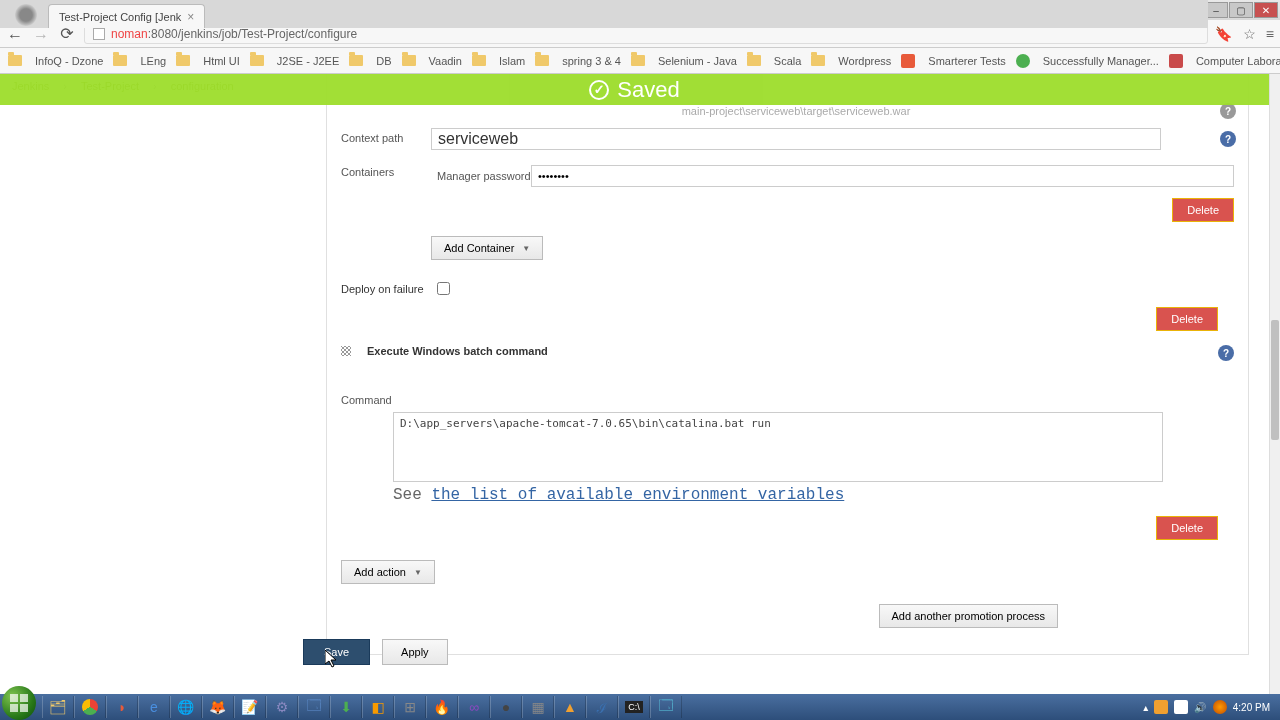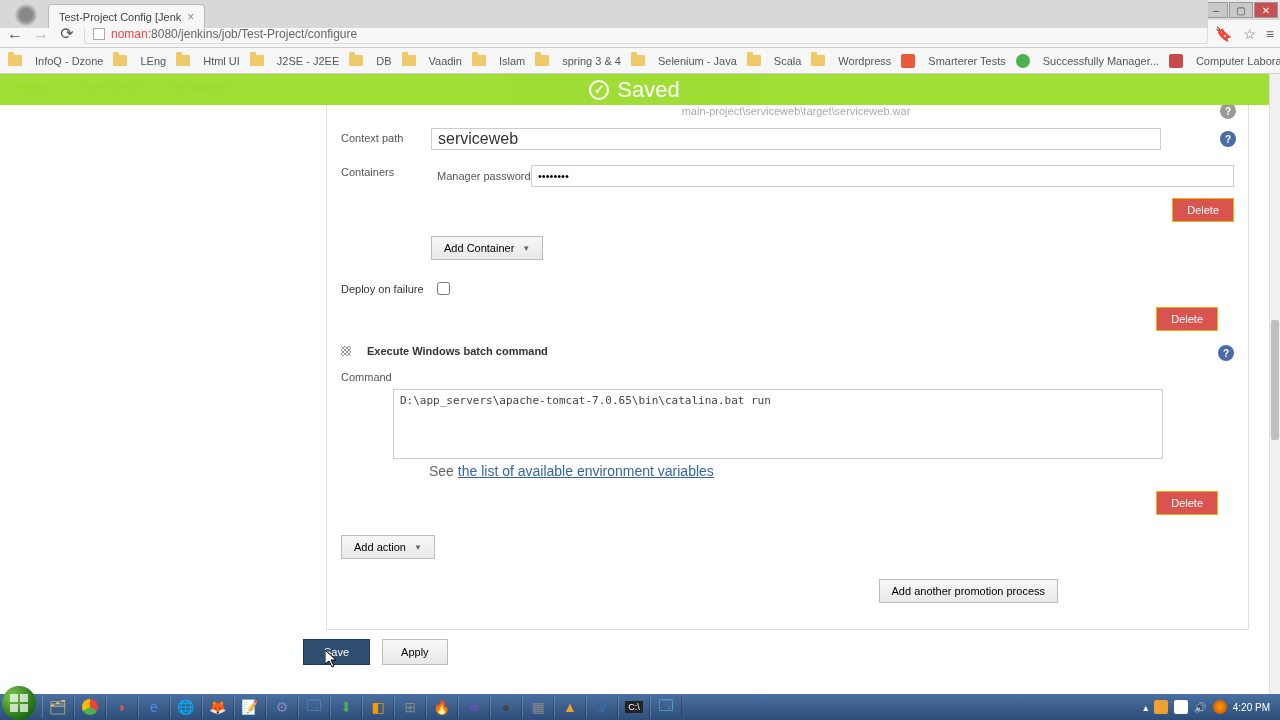--- a/index.html
+++ b/index.html
@@ -229,21 +229,21 @@
   margin-left: 66px;
   width: 770px;
   height: 70px;
   border: 1px solid #ccc;
   padding: 4px 6px;
   font-family: monospace;
   font-size: 11px;
   resize: none;
   color: #444;
 }
-.cmd-hint { margin-left:102px;font-size:14px;color:#666;padding:2px 0 6px;}
+.cmd-hint { margin-left:66px;font-size:16px;color:#666;padding:2px 0 6px;font-family:Liberation Mono, monospace;}
 .cmd-hint a{color:#3465a4;text-decoration:underline;}
 
 .bottom-buttons {
   position: absolute;
   left: 303px; bottom: 31px;
   display: flex; gap: 12px;
 }
 .save-btn {
   background: #2d4e6e;
   color: #fff;
@@ -472,21 +472,21 @@
       <button class="red-btn">Delete</button>
     </div>
 
     <div class="section-header">
       <span class="drag-handle"></span>
       <span>Execute Windows batch command</span>
       <span class="help-icon">?</span>
     </div>
 
     <div class="form-row">
-      <div class="form-label" style="width:54px;">Command</div>
+      <div class="form-label" style="width:54px;margin-top:23px;">Command</div>
     </div>
     <textarea class="command-area" style="">D:\app_servers\apache-tomcat-7.0.65\bin\catalina.bat run</textarea>
     <div class="cmd-hint">
       <span>See </span><a href="#">the list of available environment variables</a>
     </div>
 
     <div class="btn-row-right">
       <button class="red-btn">Delete</button>
     </div>
 

